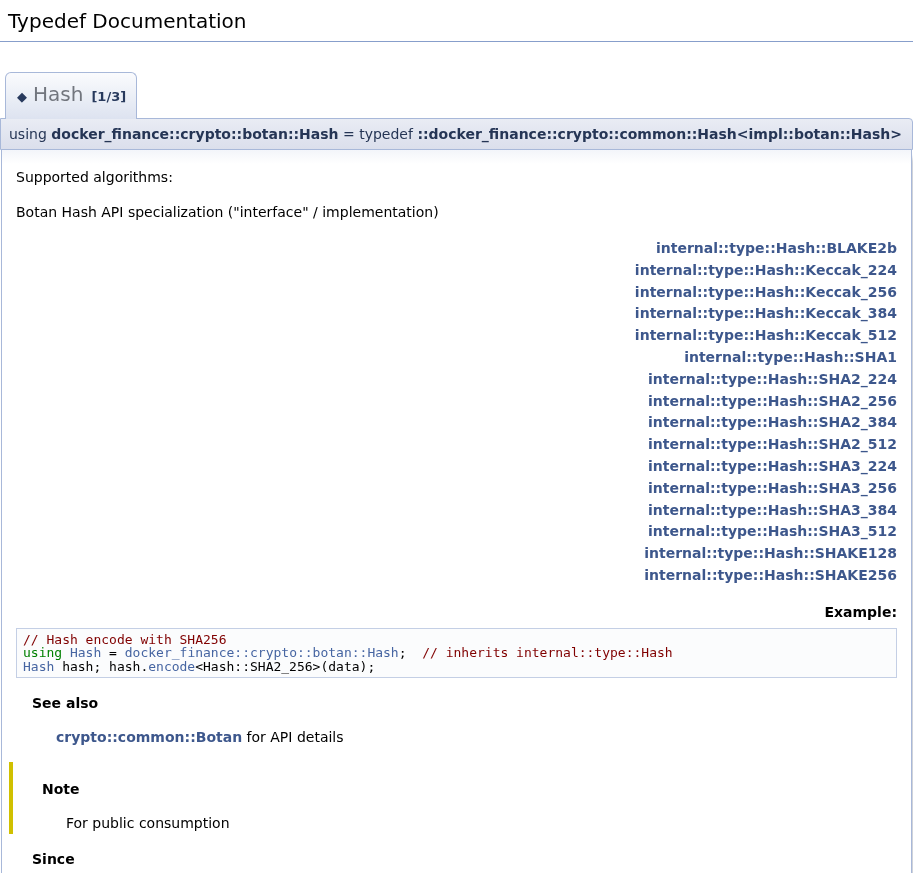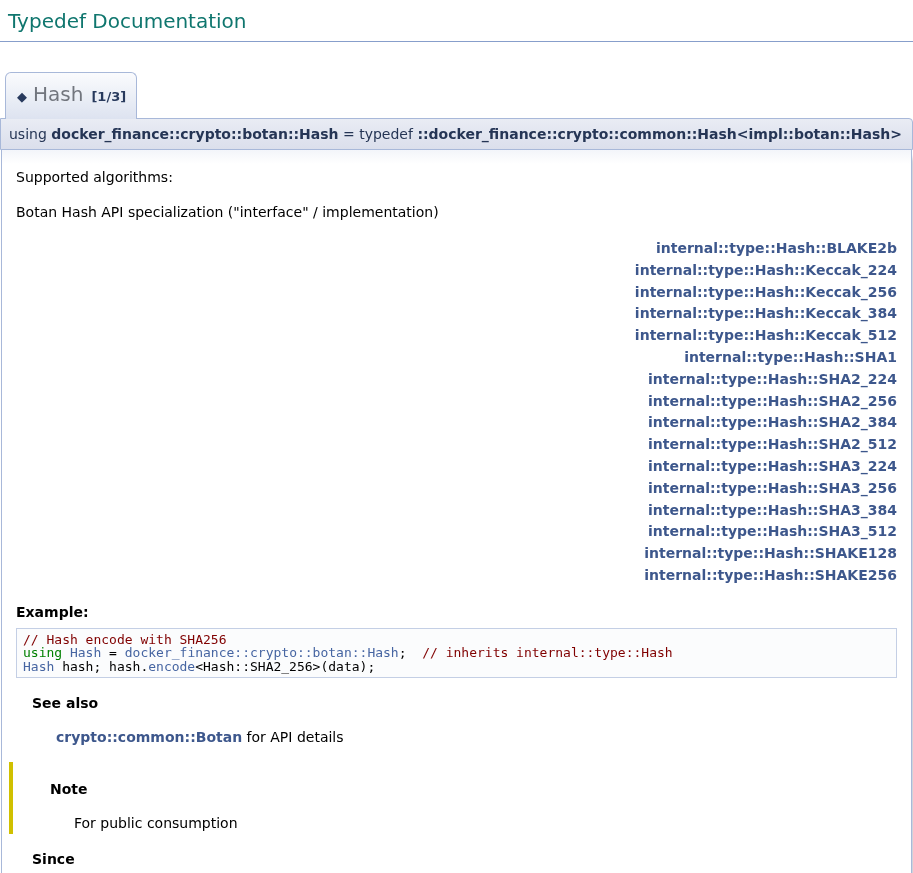--- a/index.html
+++ b/index.html
@@ -10,21 +10,21 @@
     font-family: "DejaVu Sans", "Liberation Sans", sans-serif;
     font-size: 14px; color: #000000;
     overflow: hidden;
   }
   .page { width: 913px; }
 
   
   h2.groupheader {
     margin: 0; padding: 9px 12px 8px 8px;
     font-size: 20px; font-weight: normal;
-    color: #0f766e;
+    color: #000000;
     border-bottom: 1px solid #879ECB;
   }
 
   
   .memitem { margin-top: 30px; }
 
   .memtitle {
     display: inline-block;
     position: relative;
     margin-left: 5px;
@@ -98,21 +98,21 @@
   .code-comment { color: #800000; }
   .code-keyword { color: #008000; }
   a.code-link { color: #4665A2; text-decoration: none; white-space: pre; }
 
   
   dl.section { margin: 16px 0; padding: 0; }
   dl.section dt { font-weight: bold; margin: 16px; line-height: 18px; }
   dl.section dd { margin: 4px 0 0 40px; line-height: 18px; }
   dl.note {
     margin-left: -7px;
-    padding: 2px 0 2px 21px;
+    padding: 2px 0 2px 13px;
     border-left: 4px solid #D0C000;
   }
 </style>
 </head>
 <body>
 
 <div class="page">
 
   <h2 class="groupheader">Typedef Documentation</h2>
 
@@ -140,21 +140,21 @@
         <a href="#">internal::type::Hash::SHA2_384</a>
         <a href="#">internal::type::Hash::SHA2_512</a>
         <a href="#">internal::type::Hash::SHA3_224</a>
         <a href="#">internal::type::Hash::SHA3_256</a>
         <a href="#">internal::type::Hash::SHA3_384</a>
         <a href="#">internal::type::Hash::SHA3_512</a>
         <a href="#">internal::type::Hash::SHAKE128</a>
         <a href="#">internal::type::Hash::SHAKE256</a>
       </div>
 
-      <p class="example-label" style="margin-bottom:6px;"><b>Example:</b></p>
+      <p class="example-label" style="margin-bottom:6px;text-align:right;"><b>Example:</b></p>
 
       <div class="fragment">
         <div class="code-line"><span class="code-comment">// Hash encode with SHA256</span></div>
         <div class="code-line"><span class="code-keyword">using </span><a href="#" class="code-link">Hash</a><span> = </span><a href="#" class="code-link">docker_finance::crypto::botan::Hash</a><span>;  </span><span class="code-comment">// inherits internal::type::Hash</span></div>
         <div class="code-line"><a href="#" class="code-link">Hash</a><span> hash; hash.</span><a href="#" class="code-link">encode</a><span>&lt;Hash::SHA2_256&gt;(data);</span></div>
       </div>
 
       <dl class="section see">
         <dt>See also</dt>
         <dd><a href="#" class="doclink">crypto::common::Botan</a><span> for API details</span></dd>

